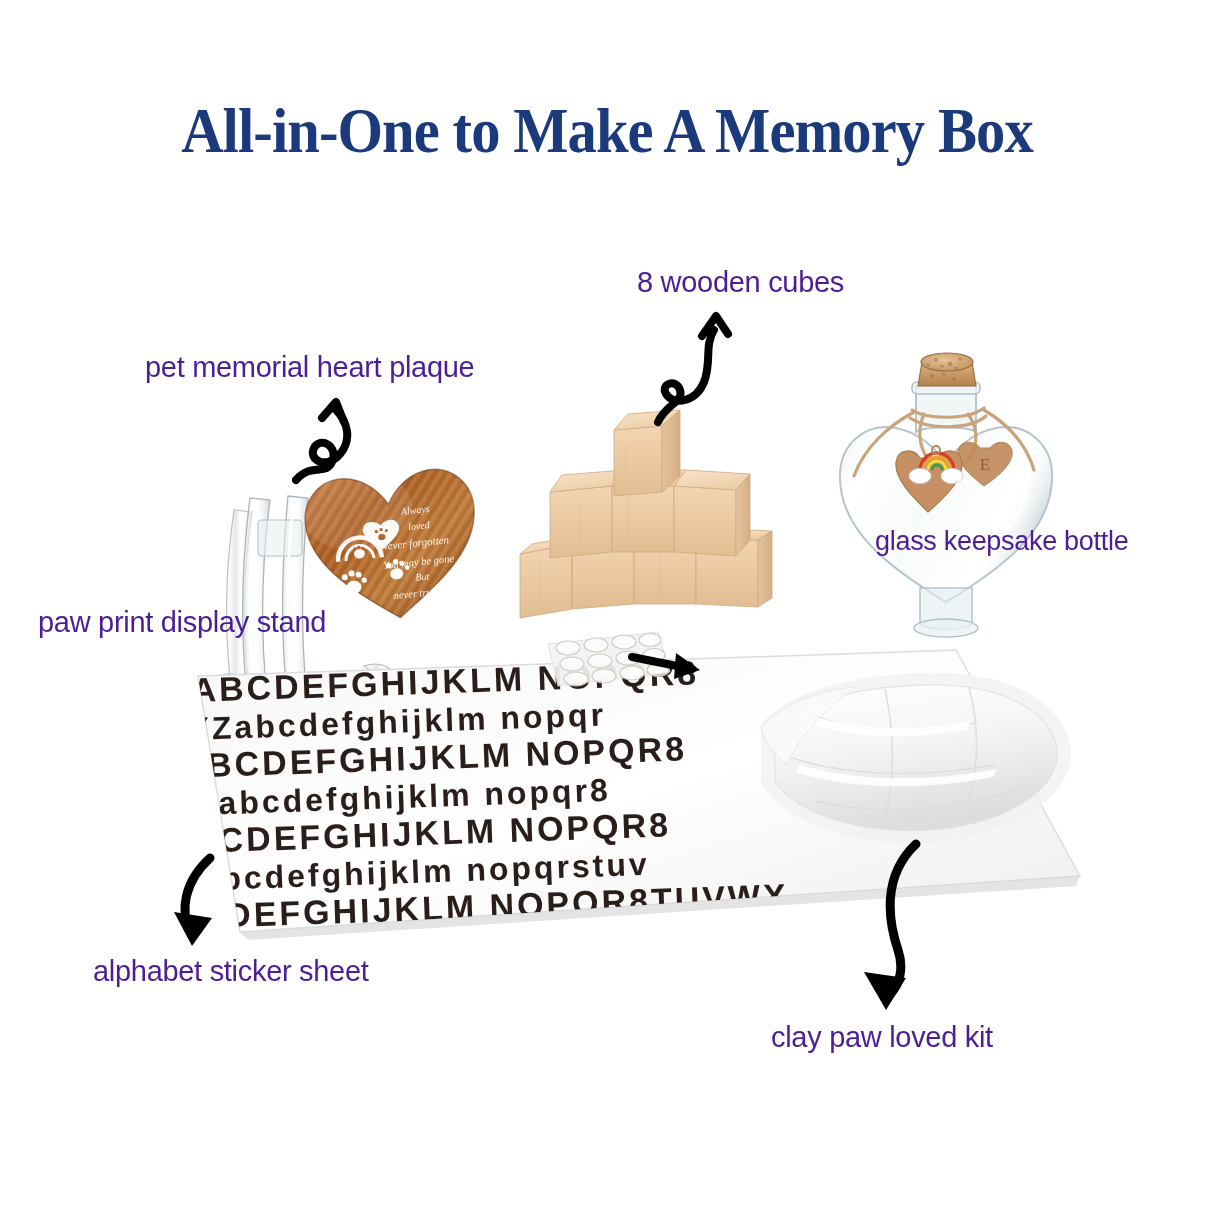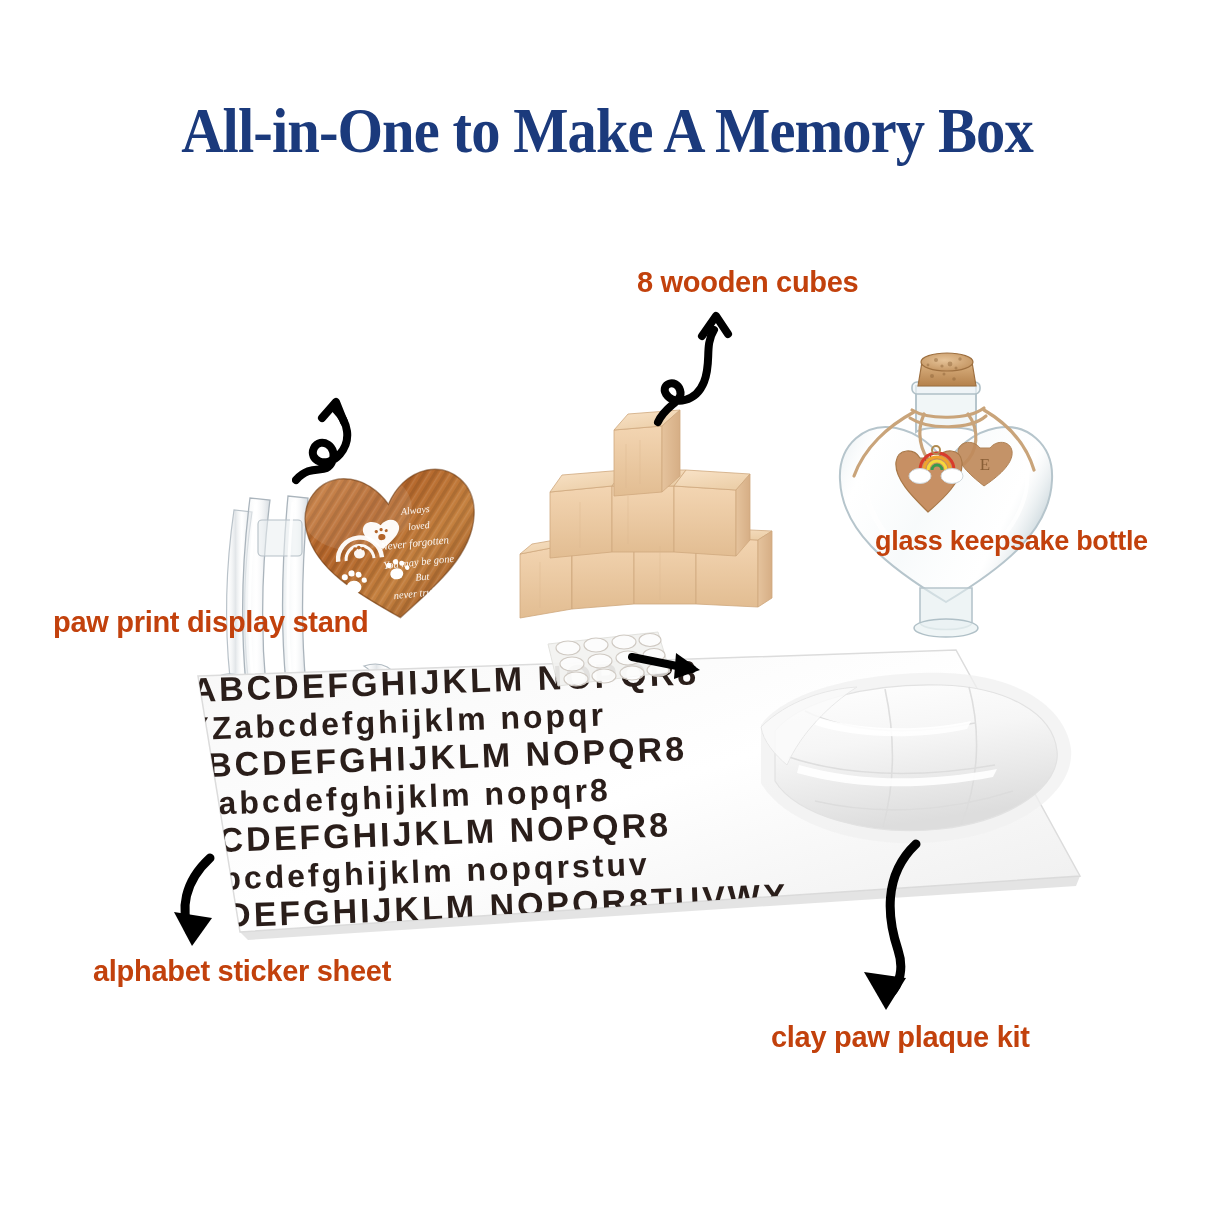--- a/index.html
+++ b/index.html
@@ -12,28 +12,28 @@
     position:absolute;left:0;right:0;top:95px;text-align:center;
     font-family:"Liberation Serif", serif;
     font-weight:700;font-size:63px;letter-spacing:-1px;
     color:#1b3a7c;
     transform:scaleX(0.93);
     white-space:nowrap;
   }
 
   
   .label{
-    position:absolute;color:#c2410c;font-weight:700;
+    position:absolute;color:#4c1d95;font-weight:400;
     font-family:"Liberation Sans", sans-serif;
     font-size:29px;letter-spacing:-0.3px;white-space:nowrap;
   }
   .lbl-cubes{left:637px;top:266px;}
   .lbl-plaque{left:145px;top:351px;}
   .lbl-bottle{left:875px;top:526px;font-size:27px;}
-  .lbl-stand{left:53px;top:606px;text-align:center;}
+  .lbl-stand{left:38px;top:606px;text-align:center;}
   .lbl-dots{left:713px;top:659px;}
   .lbl-alpha{left:93px;top:955px;text-align:right;}
   .lbl-clay{left:771px;top:1021px;}
 
   
   .arrow{position:absolute;pointer-events:none;}
 
   
 
   
@@ -431,18 +431,19 @@
     <path d="M42 10 C16 34 12 62 22 84" fill="none" stroke="#000000" stroke-width="9" stroke-linecap="round"></path>
     <path d="M6 64 L24 98 L44 70" fill="#000000"></path>
   </svg>
 
   <svg class="arrow" style="left:848px;top:838px;" width="120" height="180" viewBox="0 0 120 180">
     <path d="M68 6 C34 38 40 82 50 112 C56 130 52 146 42 156" fill="none" stroke="#000000" stroke-width="9" stroke-linecap="round"></path>
     <path d="M16 134 L38 172 L58 140" fill="#000000"></path>
   </svg>
 
   <div class="label lbl-cubes">8 wooden cubes</div>
+  <div class="label lbl-plaque">pet memorial heart plaque</div>
   <div class="label lbl-bottle">glass keepsake bottle</div>
   <div class="label lbl-stand">paw print display stand</div>
   <div class="label lbl-alpha">alphabet sticker sheet</div>
-  <div class="label lbl-clay">clay paw plaque kit</div>
+  <div class="label lbl-clay">clay paw loved kit</div>
 
 </div>
 
 </body></html>

